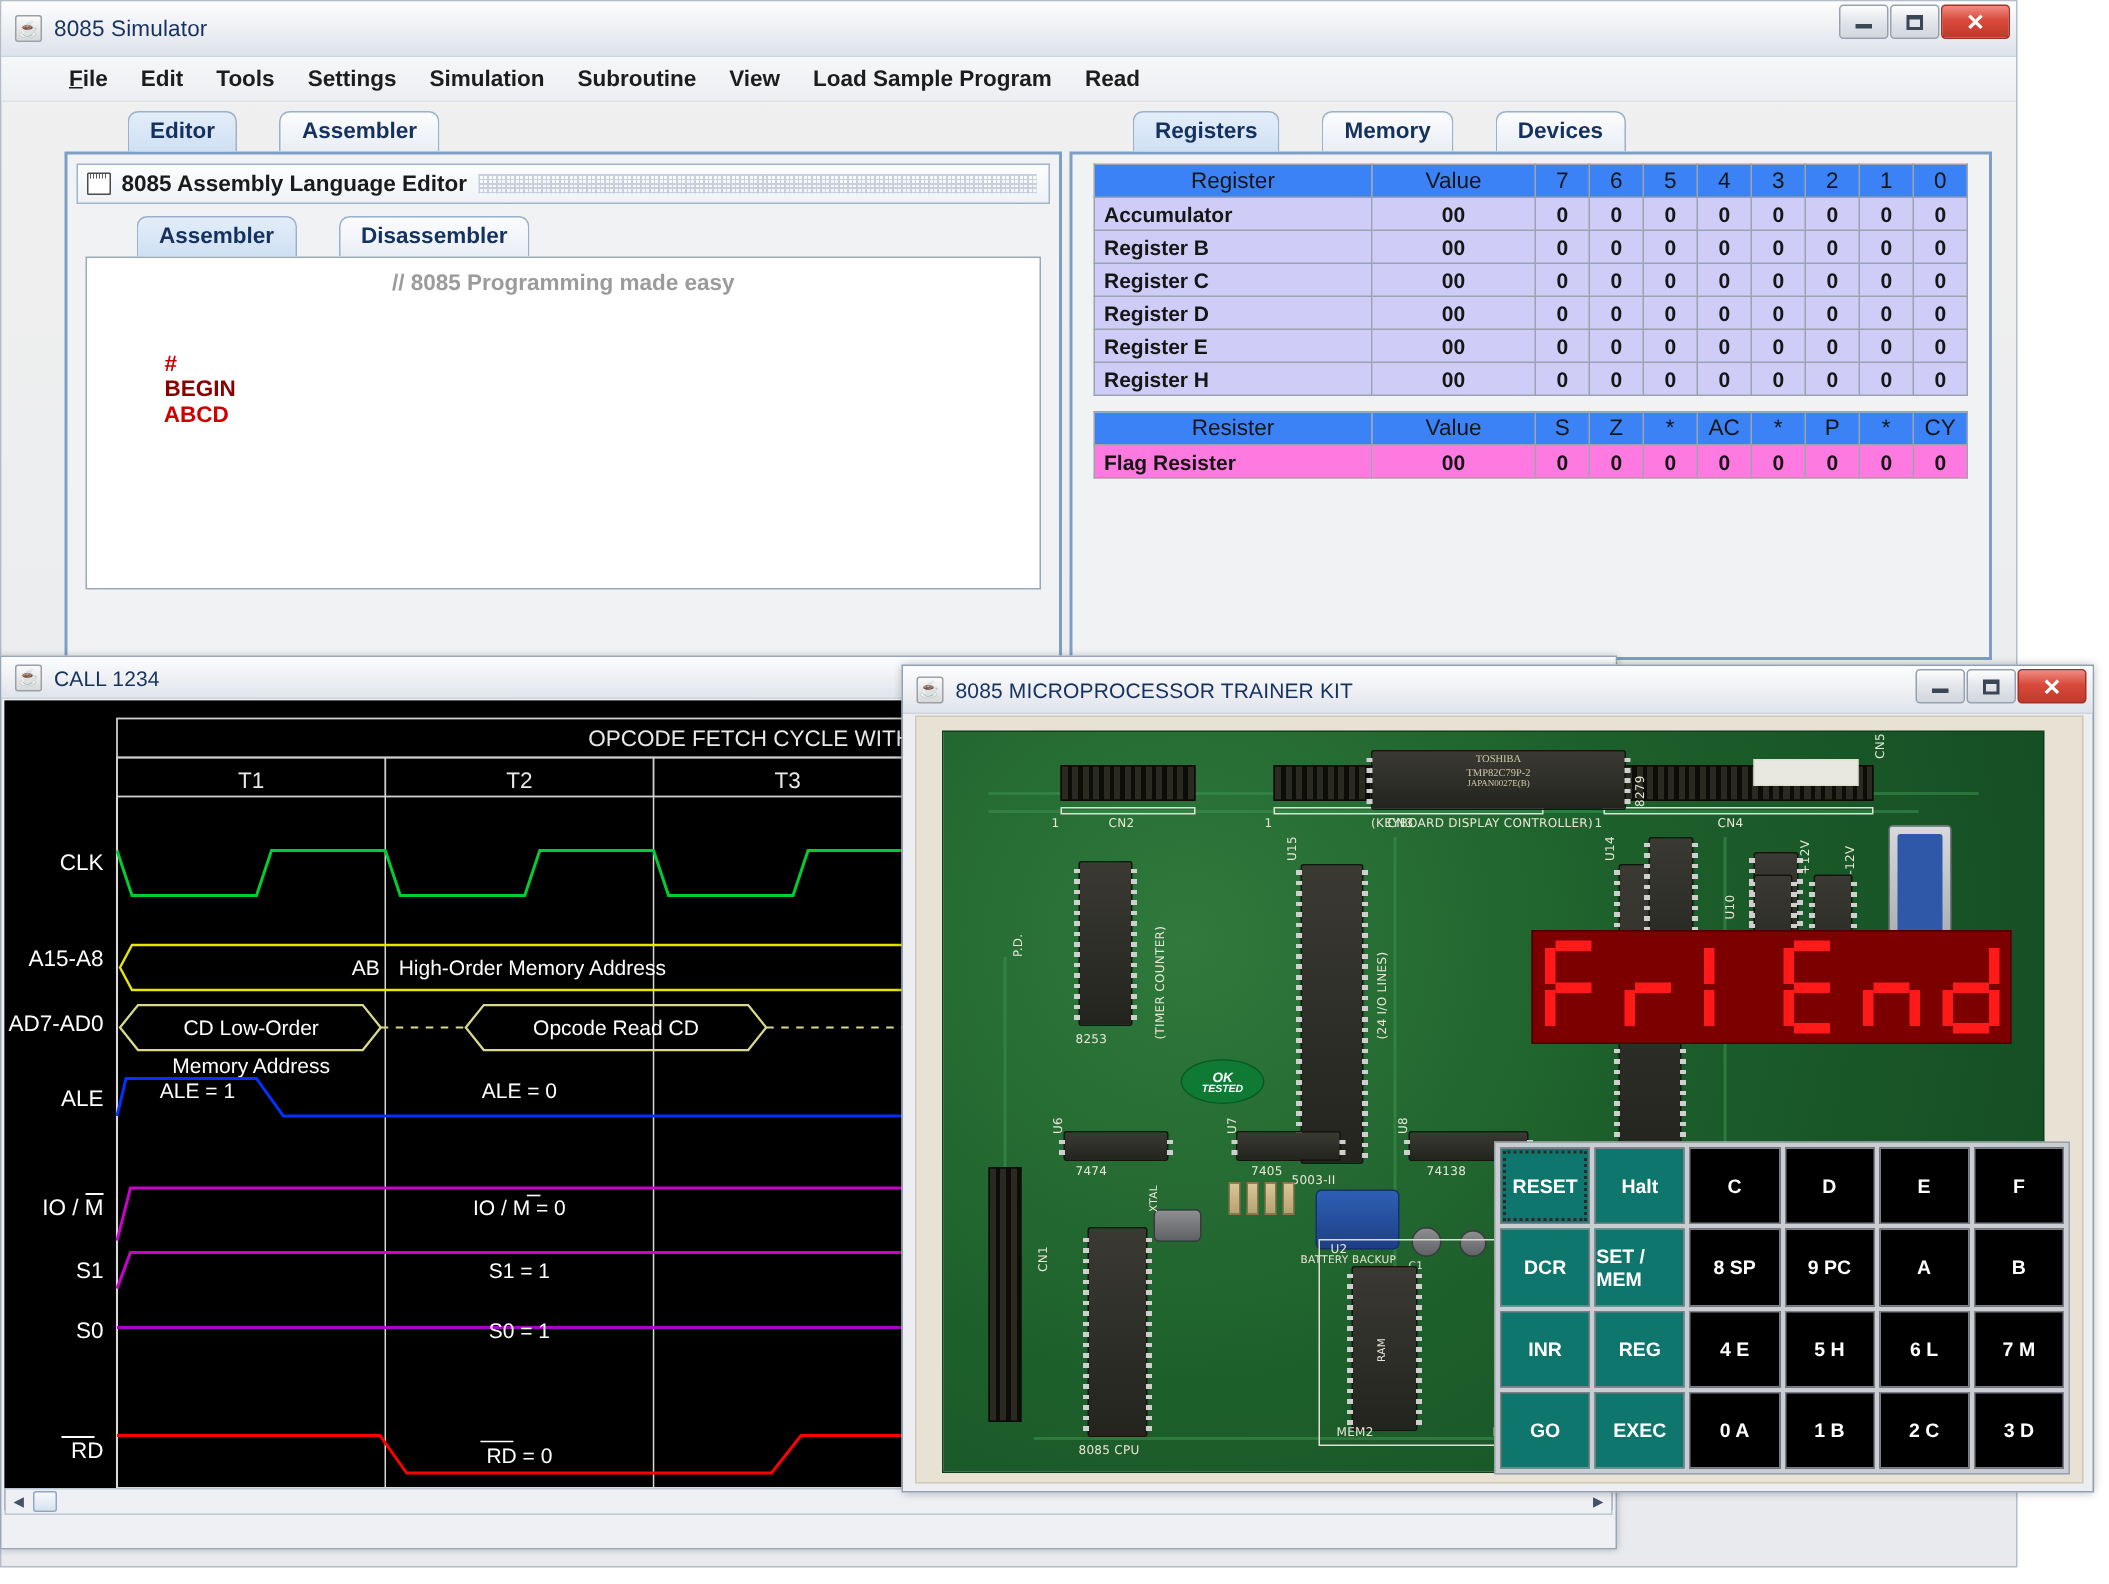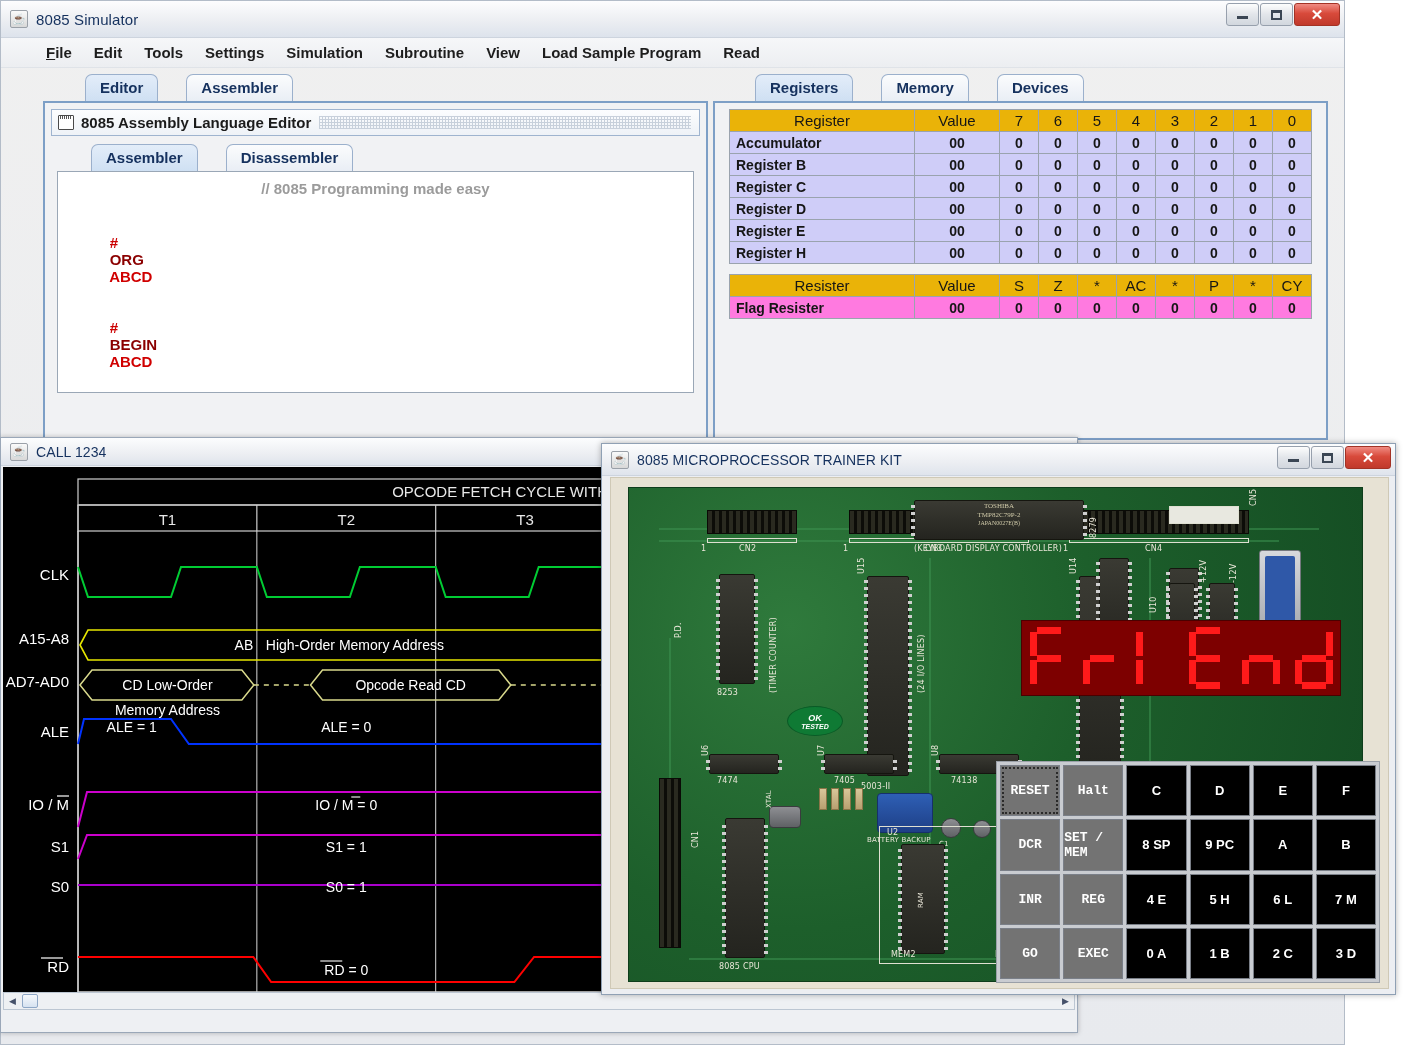--- a/index.html
+++ b/index.html
@@ -114,25 +114,25 @@
   .c-hash{ color:#cc0000; }
   .c-kw{ color:#8b0000; }
   .c-op{ color:#d00000; }
 
   
   .regtable{ width:100%; border-collapse:collapse; table-layout:fixed; }
   .regtable th, .regtable td{
     border:1px solid #9aa3ae; font-size:14px; height:22px; text-align:center;
     font-weight:bold; color:#161616;
   }
-  .regtable th{ background:#eab308; font-weight:normal; font-size:15px; }
+  .regtable th{ background:#3b82f6; font-weight:normal; font-size:15px; }
   .regtable td.name{ text-align:left; padding-left:6px; }
   .regtable tr.reg td{ background:#cfcdf8; }
   .regtable tr.flag td{ background:#ff7ae0; }
-  .col-name{ width:185px; } .col-val{ width:85px; }
+  .col-name{ width:185px; } .col-val{ width:109px; }
 
   
   #timing-window{
     position:absolute; left:0; top:437px; width:1078px; height:596px;
     border:1px solid #9aa7b8;
     background:#eef0f3;
     box-shadow:0 0 5px rgba(0,0,0,.25);
   }
   #timing-window .titlebar{ height:28px; background:linear-gradient(#fcfdfe,#eceef2 60%,#dfe4ec); }
   .timing-canvas{
@@ -224,21 +224,21 @@
   .keypad{
     position:absolute; display:grid; grid-template-columns:repeat(6,1fr);
     grid-auto-rows:1fr; gap:3px; background:#c9ccd1; padding:3px;
     border:1px solid #9aa0a8;
   }
   .key{
     display:flex; align-items:center; justify-content:center;
     font-size:13px; font-weight:bold; color:#ffffff;
     border:1px solid #7a7f88;
   }
-  .key.fn{ background:#737373;font-family:Liberation Mono, monospace; }
+  .key.fn{ background:#0f766e; }
   .key.hex{ background:#000000; }
   .key.focus{ outline:2px dotted #2a2a2a; outline-offset:-4px; }
 </style>
 </head>
 <body>
 
 <div id="sim-window">
 
   <div class="titlebar">
     <div class="tb-icon">☕</div>
@@ -279,25 +279,20 @@
       </div>
 
       <div class="sub-tabs">
         <div class="tab active">Assembler</div>
         <div class="tab">Disassembler</div>
       </div>
 
       <div class="code-area">
         <div class="code-comment">// 8085 Programming made easy</div>
         <div style="height:20px"></div>
-        <div class="code-line">
-          <span class="c-hash">#</span>
-          <span class="c-kw">ORG</span>
-          <span class="c-op">ABCD</span>
-        </div>
         <div class="code-line">
           <span class="c-hash">#</span>
           <span class="c-kw">BEGIN</span>
           <span class="c-op">ABCD</span>
         </div>
         <div class="code-line" style="padding-left:108px">
           
           
         </div>
 

